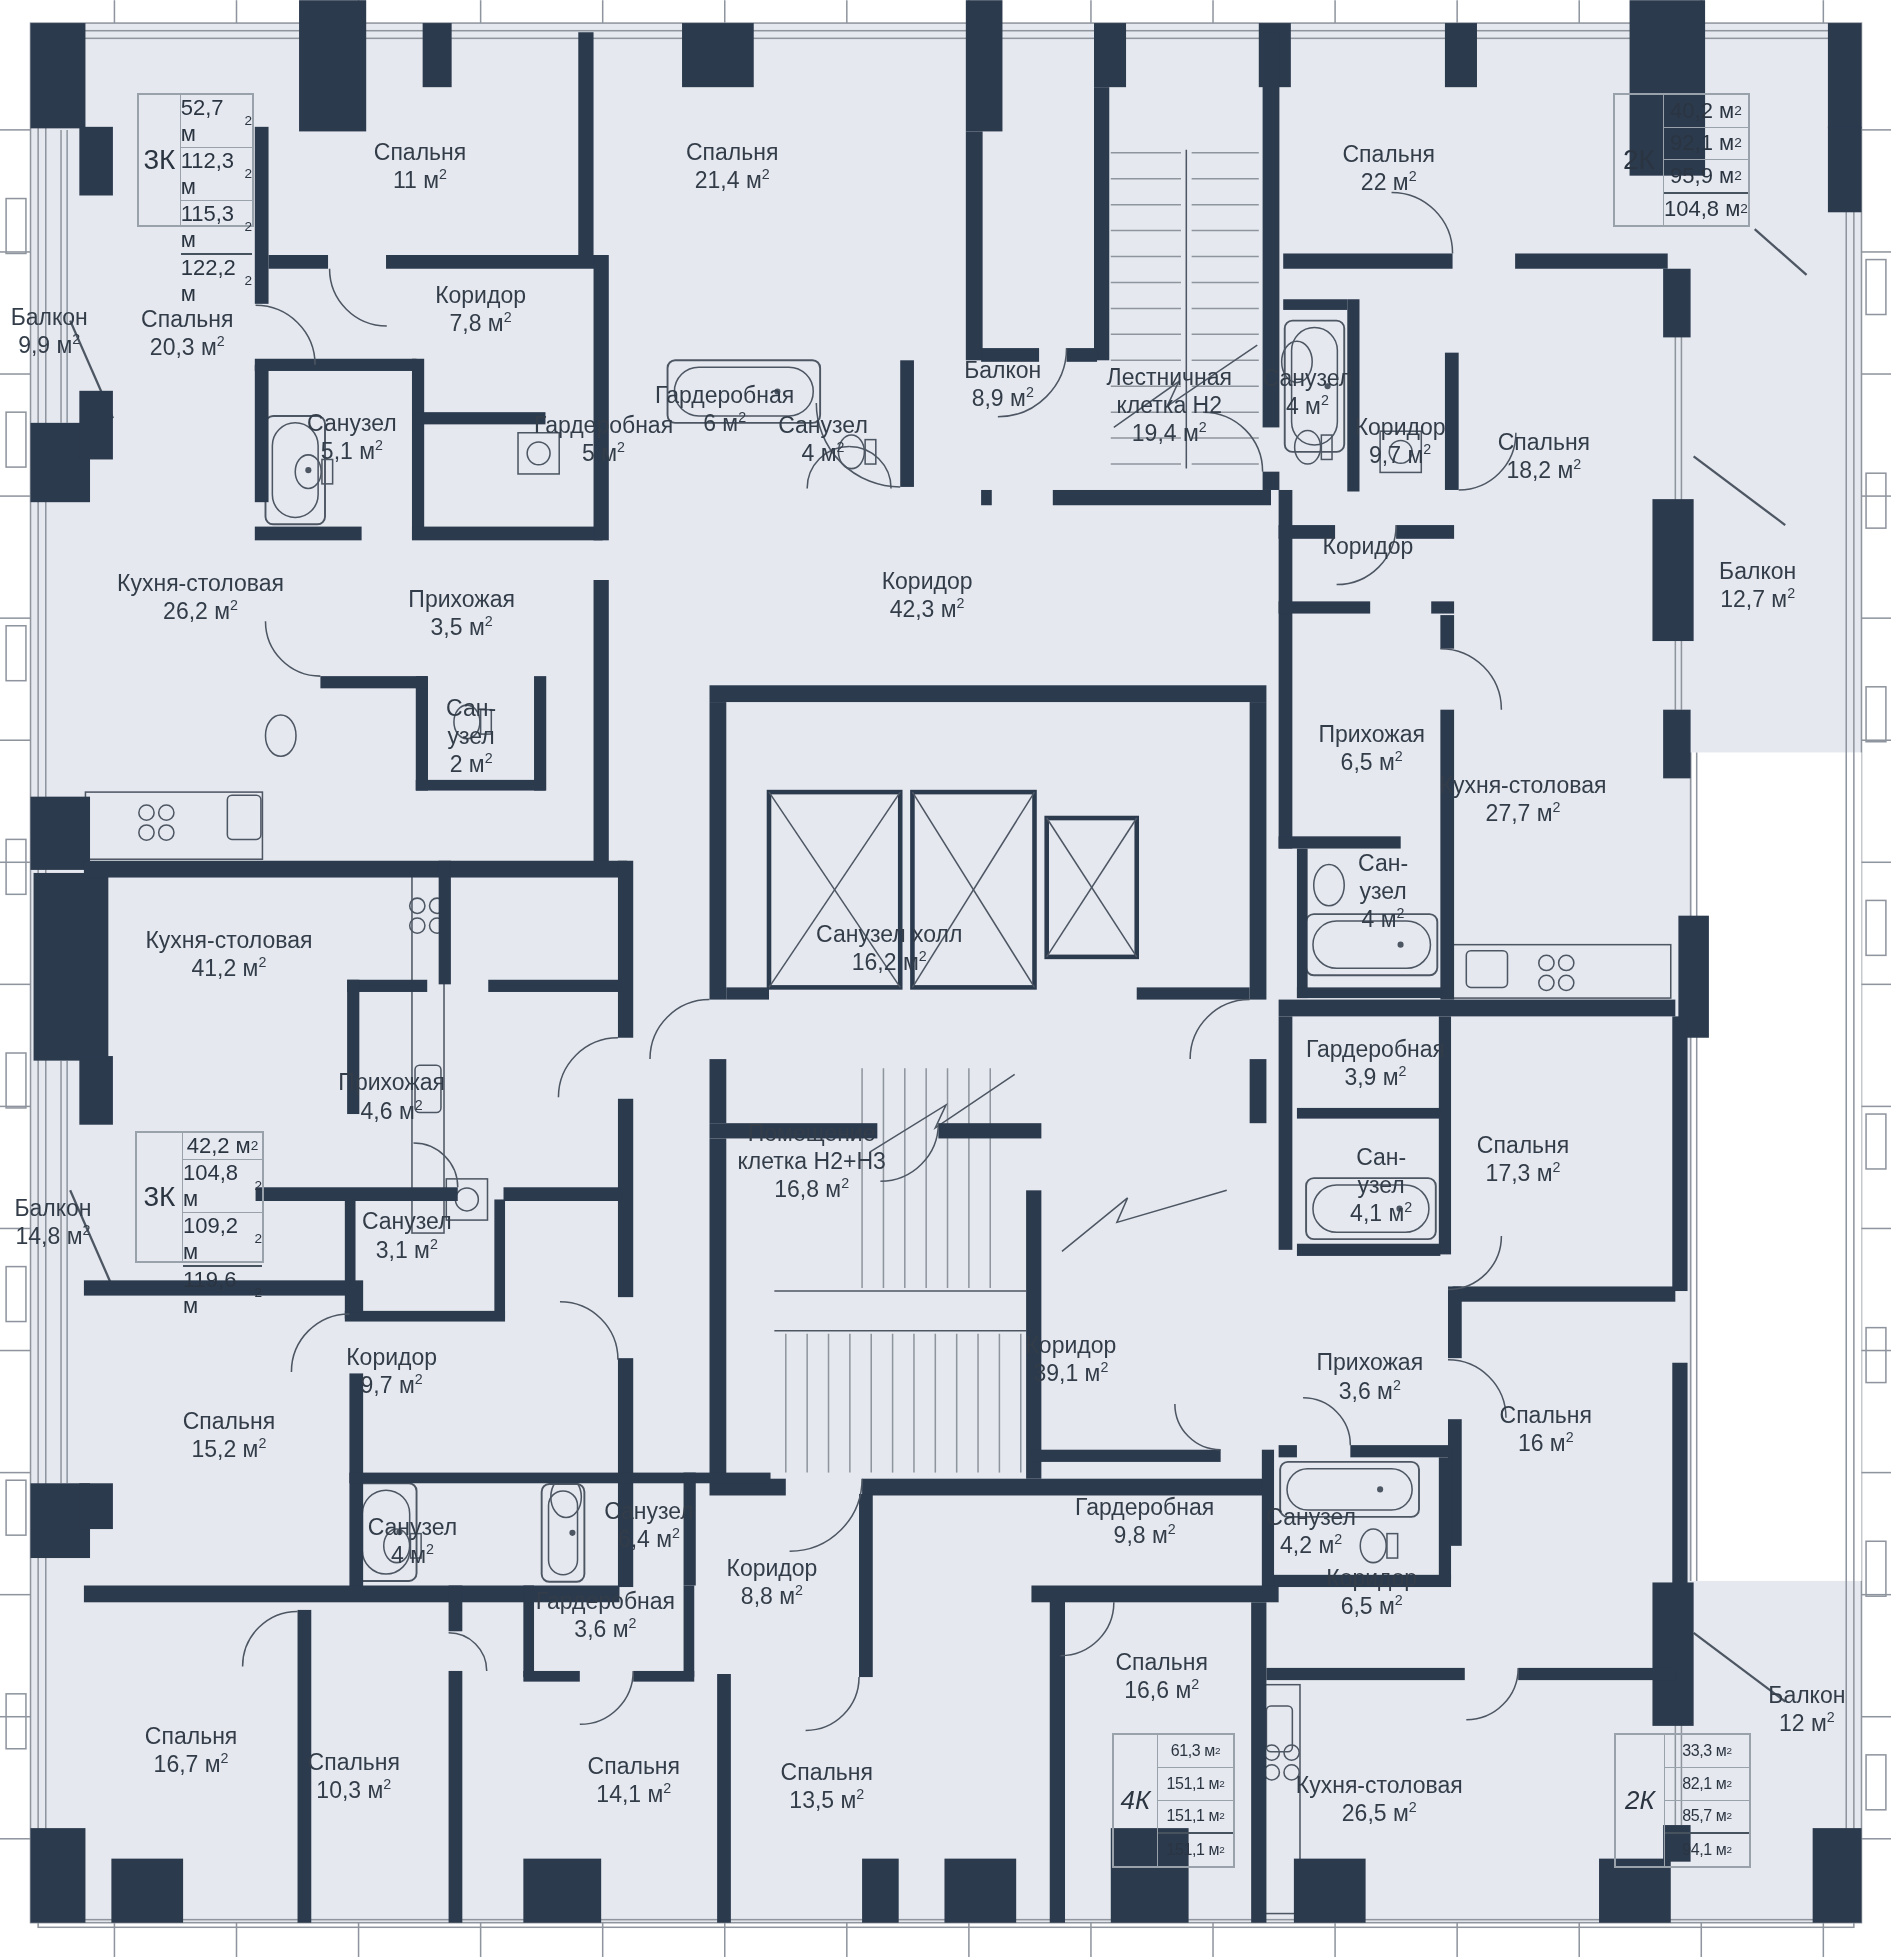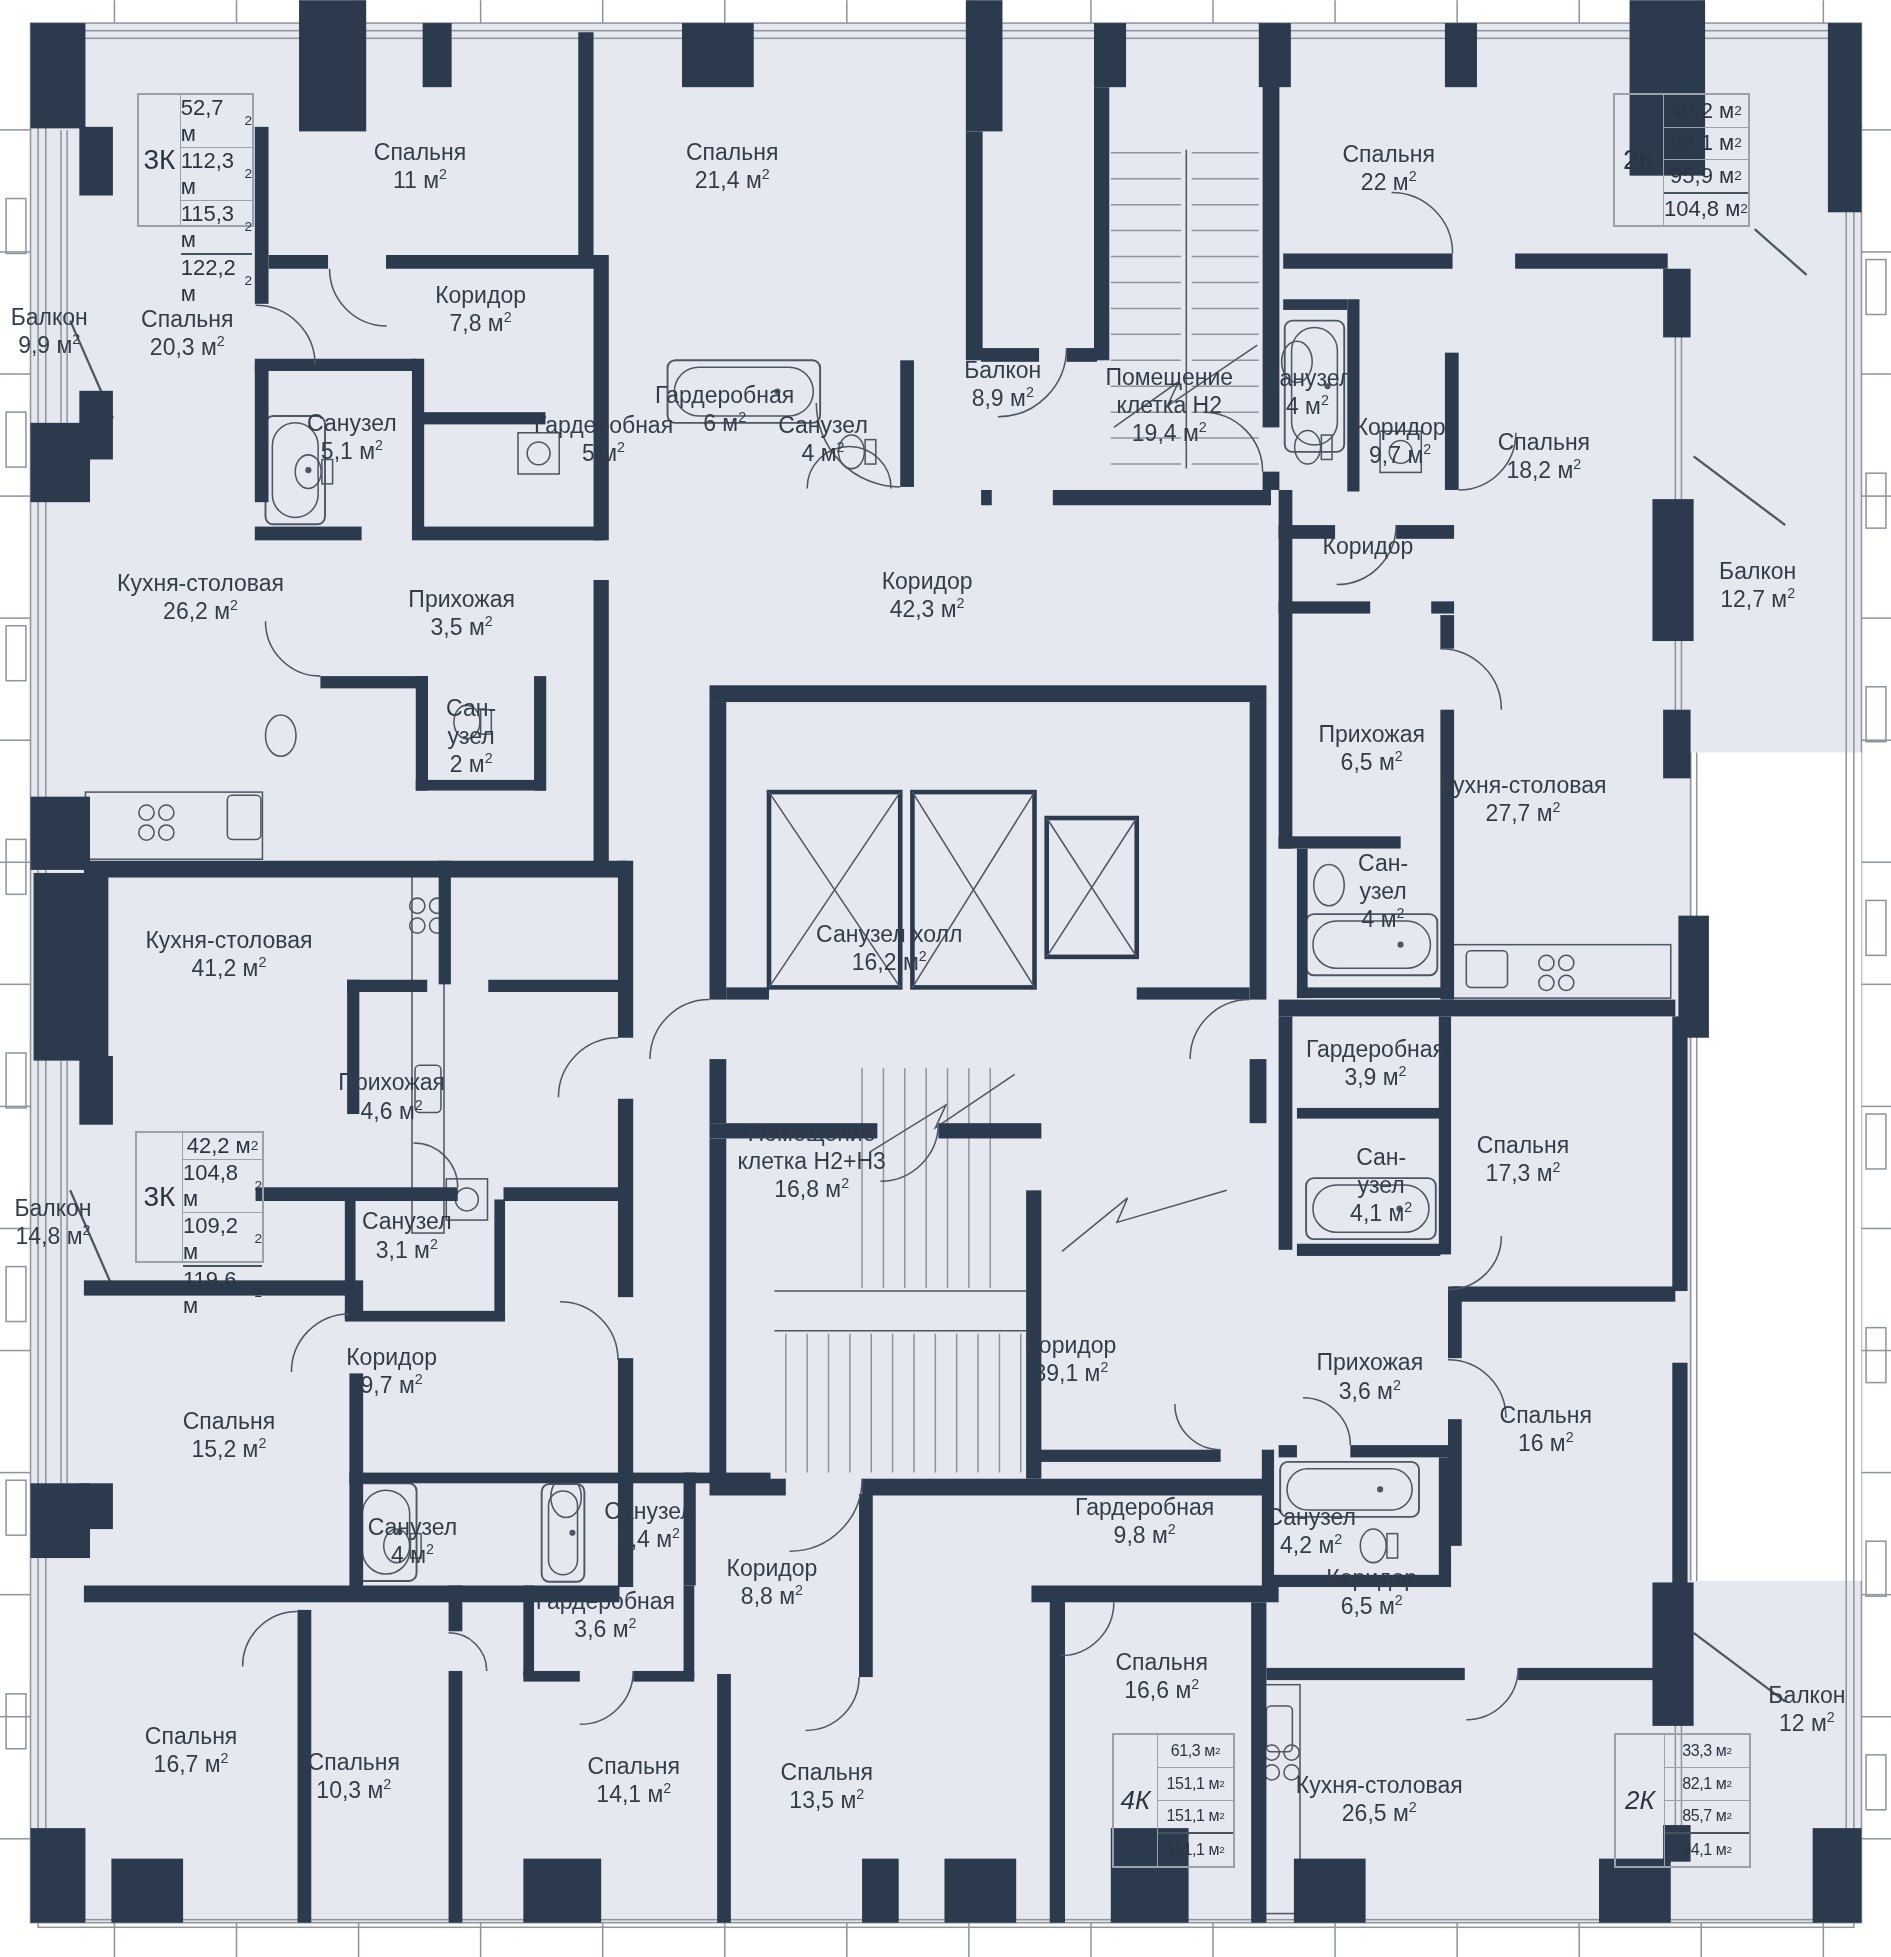--- a/index.html
+++ b/index.html
@@ -585,21 +585,21 @@
       </div>
       <div class="room-label wrap" style="left: 24.9%; top: 37.6%; width: 72px;">
         <div>Сан-узел</div>
         <div>2 м<sup>2</sup></div>
       </div>
       <div class="room-label" style="left: 53%; top: 19.6%;">
         <div>Балкон</div>
         <div>8,9 м<sup>2</sup></div>
       </div>
       <div class="room-label wrap" style="left: 61.8%; top: 20.7%; width: 164px;">
-        <div>Помещение клетка Н2</div>
+        <div>Лестничная клетка Н2</div>
         <div>19,4 м<sup>2</sup></div>
       </div>
       <div class="room-label" style="left: 49%; top: 30.4%;">
         <div>Коридор</div>
         <div>42,3 м<sup>2</sup></div>
       </div>
       <div class="room-label" style="left: 69.1%; top: 20%;">
         <div>Санузел</div>
         <div>4 м<sup>2</sup></div>
       </div>

